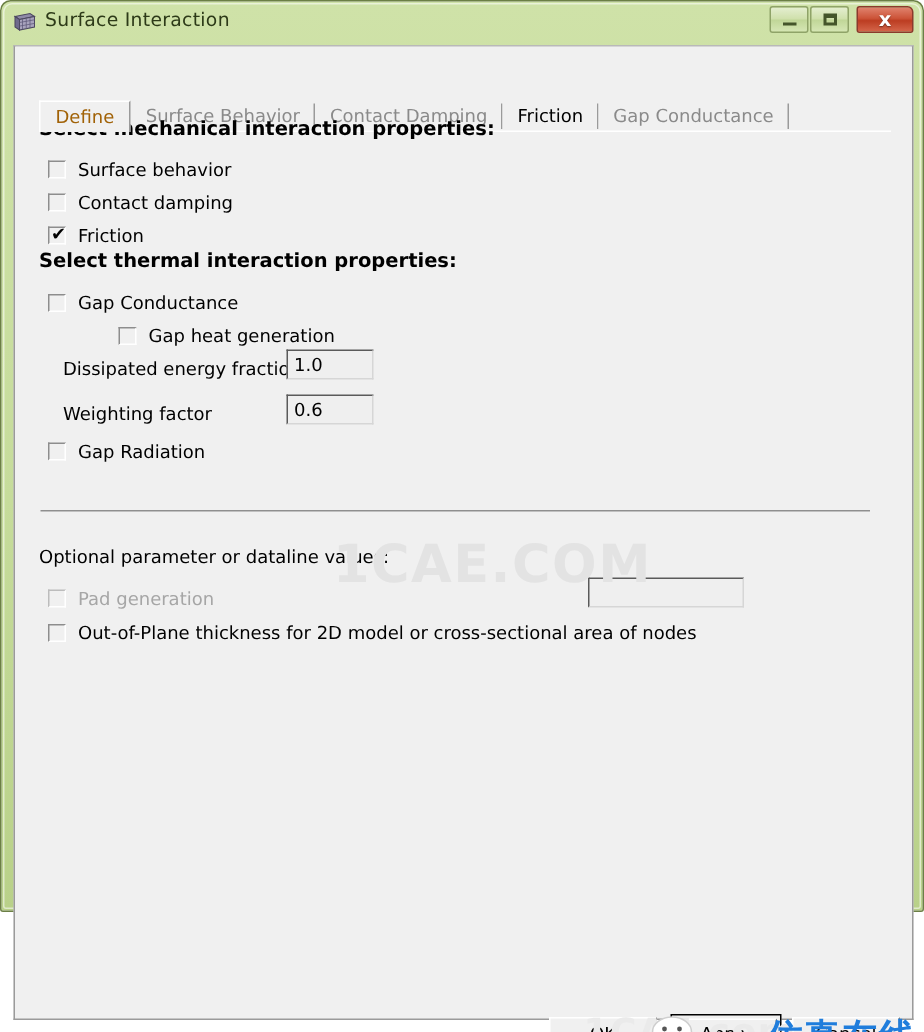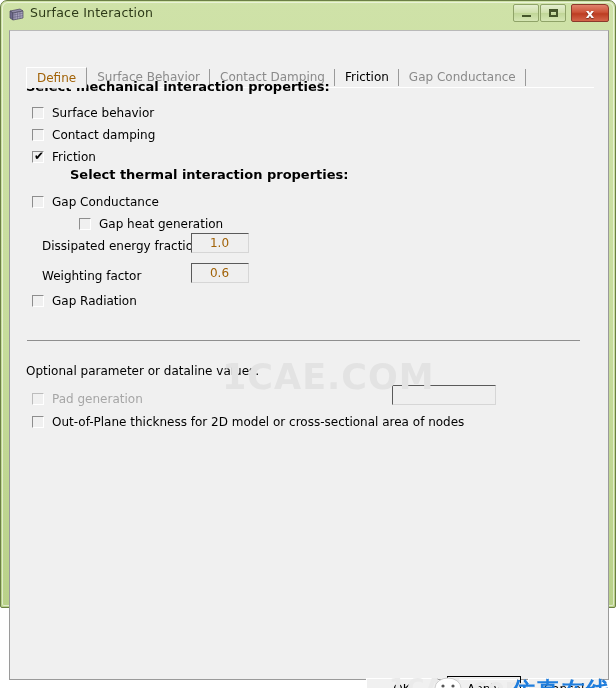--- a/index.html
+++ b/index.html
@@ -157,21 +157,21 @@
 
   
   .section-heading {
     position: absolute;
     font-size: 13px;
     font-weight: bold;
     color: #000;
     white-space: nowrap;
   }
   #heading-mechanical { left: 16px; top: 48px; }
-  #heading-thermal    { left: 16px; top: 136px; margin-left: 44px; }
+  #heading-thermal    { left: 16px; top: 136px; }
 
   
   .check-row {
     position: absolute;
     height: 16px;
     display: flex;
     align-items: center;
     white-space: nowrap;
   }
   .cb {
@@ -220,22 +220,22 @@
   }
   .textfield {
     position: absolute;
     box-sizing: border-box;
     background: #efefef;
     border-top: 1px solid #5a5a5a;
     border-left: 1px solid #5a5a5a;
     border-right: 1px solid #d6d6d6;
     border-bottom: 1px solid #d6d6d6;
     font-size: 12px;
-    color: #a16207;
-    text-align: center;
+    color: #000000;
+    text-align: left;
     padding: 2px 5px 0 4px;
     overflow: hidden;
     white-space: nowrap;
   }
 
   #label-dissipated { left: 32px;  top: 208px; }
   #input-dissipated { left: 181px; top: 202px; width: 58px; height: 20px; }
   #label-weighting  { left: 32px;  top: 238px; }
   #input-weighting  { left: 181px; top: 232px; width: 58px; height: 20px; }
 

